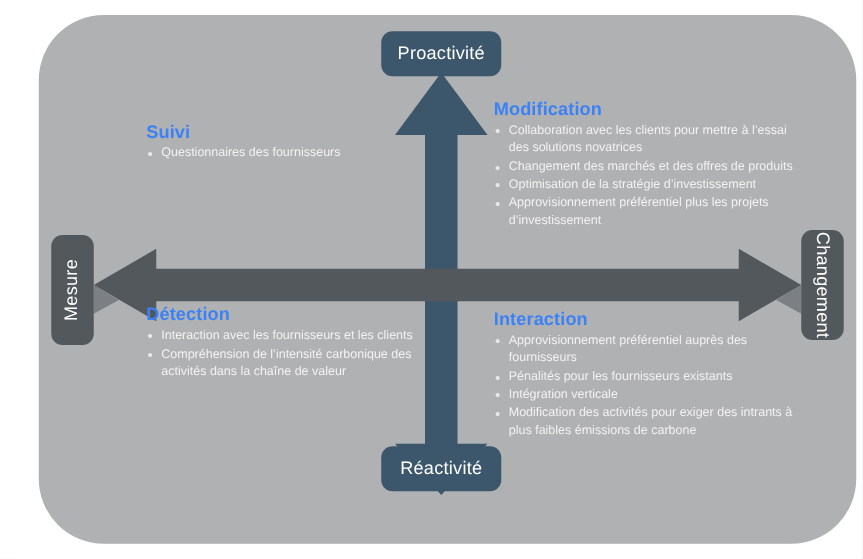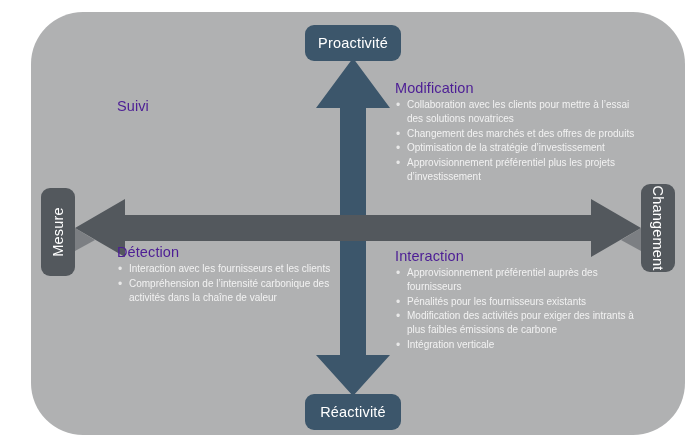--- a/index.html
+++ b/index.html
@@ -57,21 +57,21 @@
     box-sizing: border-box;
   }
   .pole-top {
     left: 292px;
     top: 25px;
     width: 96px;
     height: 36px;
   }
   .pole-bottom {
     left: 292px;
-    top: 394px;
+    top: 357px;
     width: 96px;
     height: 36px;
   }
   .pole-side {
     background: #53585d;
     width: 34px;
     height: 88px;
   }
   .pole-left {
     left: 28px;
@@ -95,22 +95,22 @@
   }
 
   
   .quad {
     position: absolute;
     box-sizing: border-box;
   }
   .quad h3 {
     margin: 0 0 2px 0;
     font-size: 14.5px;
-    font-weight: normal;
-    color: #4c1d95;
+    font-weight: bold;
+    color: #3b82f6;
     letter-spacing: .1px;
   }
   .quad ul {
     list-style: none;
     margin: 0;
     padding: 0;
   }
   .quad li {
     position: relative;
     padding-left: 12px;
@@ -166,20 +166,21 @@
     <span class="vlabel-up">Mesure</span>
   </div>
 
   <div class="pole pole-side pole-right">
     <span class="vlabel-down">Changement</span>
   </div>
 
   <div class="quad quad-suivi">
     <h3>Suivi</h3>
     <ul>
+      <li>Questionnaires des fournisseurs</li>
     </ul>
   </div>
 
   <div class="quad quad-modification">
     <h3>Modification</h3>
     <ul>
       <li>Collaboration avec les clients pour mettre à l’essai des solutions novatrices</li>
       <li>Changement des marchés et des offres de produits</li>
       <li>Optimisation de la stratégie d’investissement</li>
       <li>Approvisionnement préférentiel plus les projets d’investissement</li>
@@ -192,18 +193,18 @@
       <li>Interaction avec les fournisseurs et les clients</li>
       <li>Compréhension de l’intensité carbonique des activités dans la chaîne de valeur</li>
     </ul>
   </div>
 
   <div class="quad quad-discipline">
     <h3>Interaction</h3>
     <ul>
       <li>Approvisionnement préférentiel auprès des fournisseurs</li>
       <li>Pénalités pour les fournisseurs existants</li>
+      <li>Intégration verticale</li>
       <li>Modification des activités pour exiger des intrants à plus faibles émissions de carbone</li>
-      <li>Intégration verticale</li>
     </ul>
   </div>
 
 </div>
 
 </body></html>

